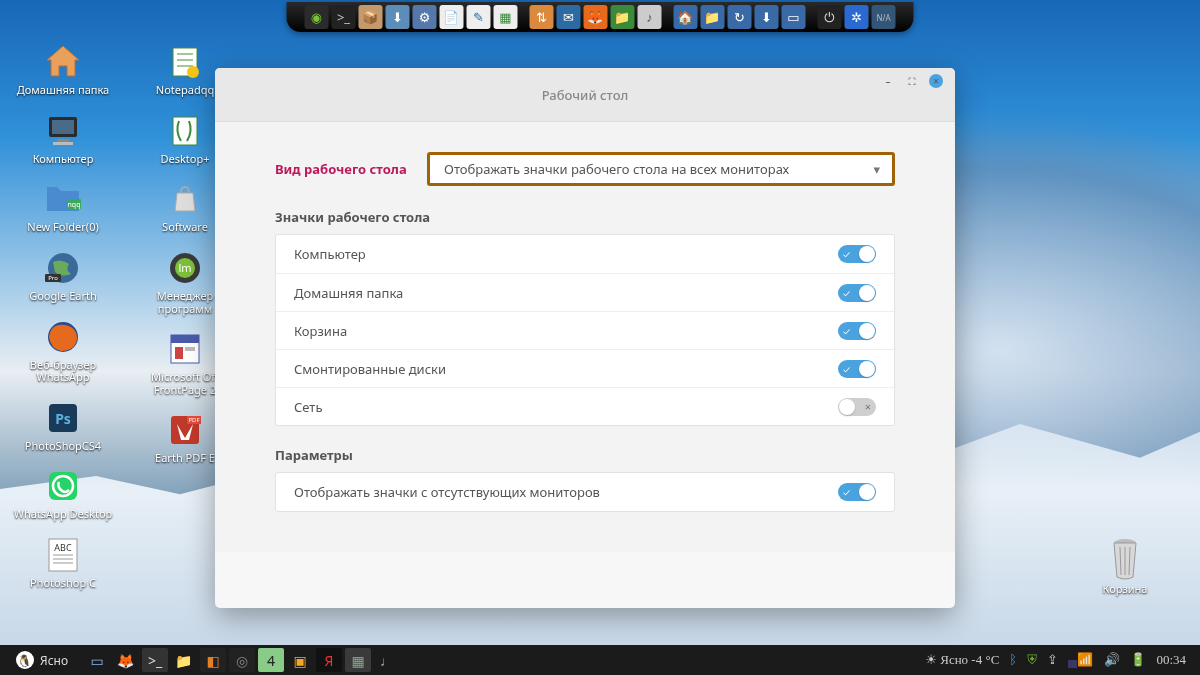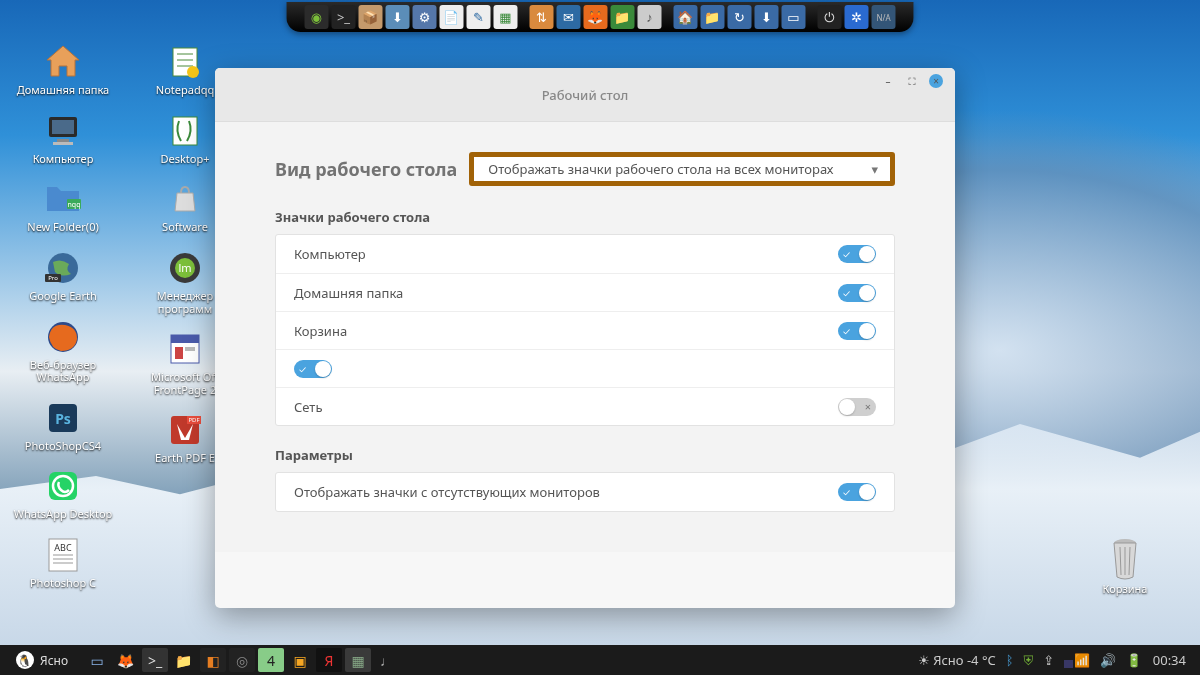--- a/index.html
+++ b/index.html
@@ -50,23 +50,23 @@
   .titlebar {
     height:54px; background:#e8e8e8; border-bottom:1px solid #ddd;
     display:flex; align-items:center; justify-content:center; position:relative;
   }
   .titlebar .title { font-size:13px; color:#888; font-weight:500; }
   .titlebar .wbtn { position:absolute; right:12px; top:6px; display:flex; gap:10px; align-items:center; }
   .wb { width:14px; height:14px; border-radius:50%; cursor:pointer; display:flex; align-items:center; justify-content:center; font-size:10px; color:#555;}
   .wb.min{background:transparent;} .wb.max{background:transparent;} .wb.close{background:#4aa3df;}
   .win-body { padding:30px 60px 20px 60px; overflow:auto; background:#f3f3f3;}
   .form-row { display:flex; align-items:center; margin-bottom:22px; gap:12px;}
-  .form-row .flabel{ font-weight:700; font-size:18px; color:#737373; min-width:140px;}
+  .form-row .flabel{ font-weight:700; font-size:13px; color:#be185d; min-width:140px;}
   .dropdown{
-    flex:1; height:34px; background:#fff; border:5px solid #a16207; border-radius:3px;
+    flex:1; height:34px; background:#fff; border:3px solid #a16207; border-radius:3px;
     display:flex; align-items:center; padding:0 30px 0 14px; font-size:13px; color:#555;
     position:relative; cursor:pointer;
   }
   .dropdown::after{ content:"▾"; position:absolute; right:12px; color:#777; }
   .section-head{ font-weight:700; font-size:13px; color:#555; margin:6px 0 8px 0;}
   .list{ background:#fff; border:1px solid #e2e2e2; border-radius:3px; margin-bottom:20px;}
   .list-row{ height:38px; display:flex; align-items:center; padding:0 18px; border-top:1px solid #eee;}
   .list-row:first-child{border-top:none;}
   .list-row .rlabel{ font-size:13px; color:#555; flex:1;}
   .toggle{
@@ -85,21 +85,21 @@
 
   
   .panel{
     position:absolute; left:0; right:0; bottom:0; height:30px;
     background:#1b1b1b; display:flex; align-items:center; padding:0 6px; color:#ddd;
   }
   .menu-btn{ display:flex; align-items:center; gap:6px; padding:0 10px; height:100%; cursor:pointer;}
   .menu-btn .mint{ width:18px; height:18px; border-radius:50%; background:#fff; display:flex;align-items:center;justify-content:center;color:#333;font-size:12px;}
   .task-icons{ display:flex; gap:3px; margin-left:6px;}
   .ticon{ width:26px; height:24px; display:flex; align-items:center; justify-content:center; cursor:pointer; border-radius:2px;}
-  .tray{ margin-left:auto; display:flex; align-items:center; gap:10px; padding-right:8px; font-size:12px;}
+  .tray{ margin-left:auto; display:flex; align-items:center; gap:10px; padding-right:8px; font-size:12px;font-family:Liberation Serif, serif;}
   .tray .ic{ cursor:pointer; opacity:0.9; font-size:13px;}
   .flag{ width:20px; height:13px; background:linear-gradient(180deg,#b22234 0 15%,#fff 15% 30%,#b22234 30% 45%,#fff 45% 60%,#b22234 60% 75%,#fff 75% 90%,#b22234 90%);position:relative;border-radius:1px;}
   .flag::before{content:"";position:absolute;left:0;top:0;width:9px;height:8px;background:#3c3b6e;}
 
   svg{display:block;}
 </style>
 </head>
 <body>
 
 <div class="wallpaper"></div>
@@ -312,20 +312,21 @@
         </div>
         <div class="list-row">
           <div class="rlabel">Домашняя папка</div>
       <div class="toggle on"></div>
         </div>
         <div class="list-row">
           <div class="rlabel">Корзина</div>
       <div class="toggle on"></div>
         </div>
         <div class="list-row">
+          <div class="rlabel">Смонтированные диски</div>
       <div class="toggle on"></div>
         </div>
         <div class="list-row">
           <div class="rlabel">Сеть</div>
       <div class="toggle off"></div>
         </div>
       </div>
 
     <div class="section-head">Параметры</div>
     <div class="list" id="params-list">

